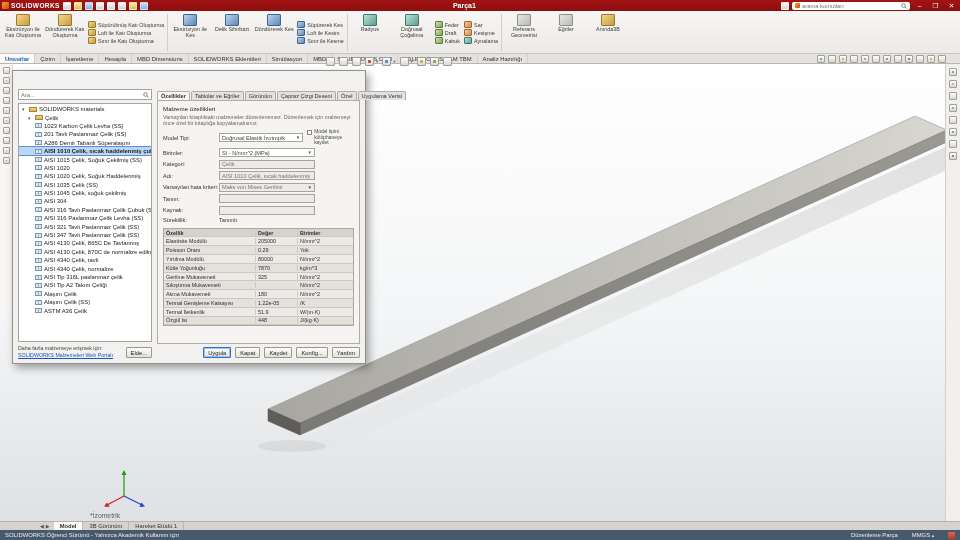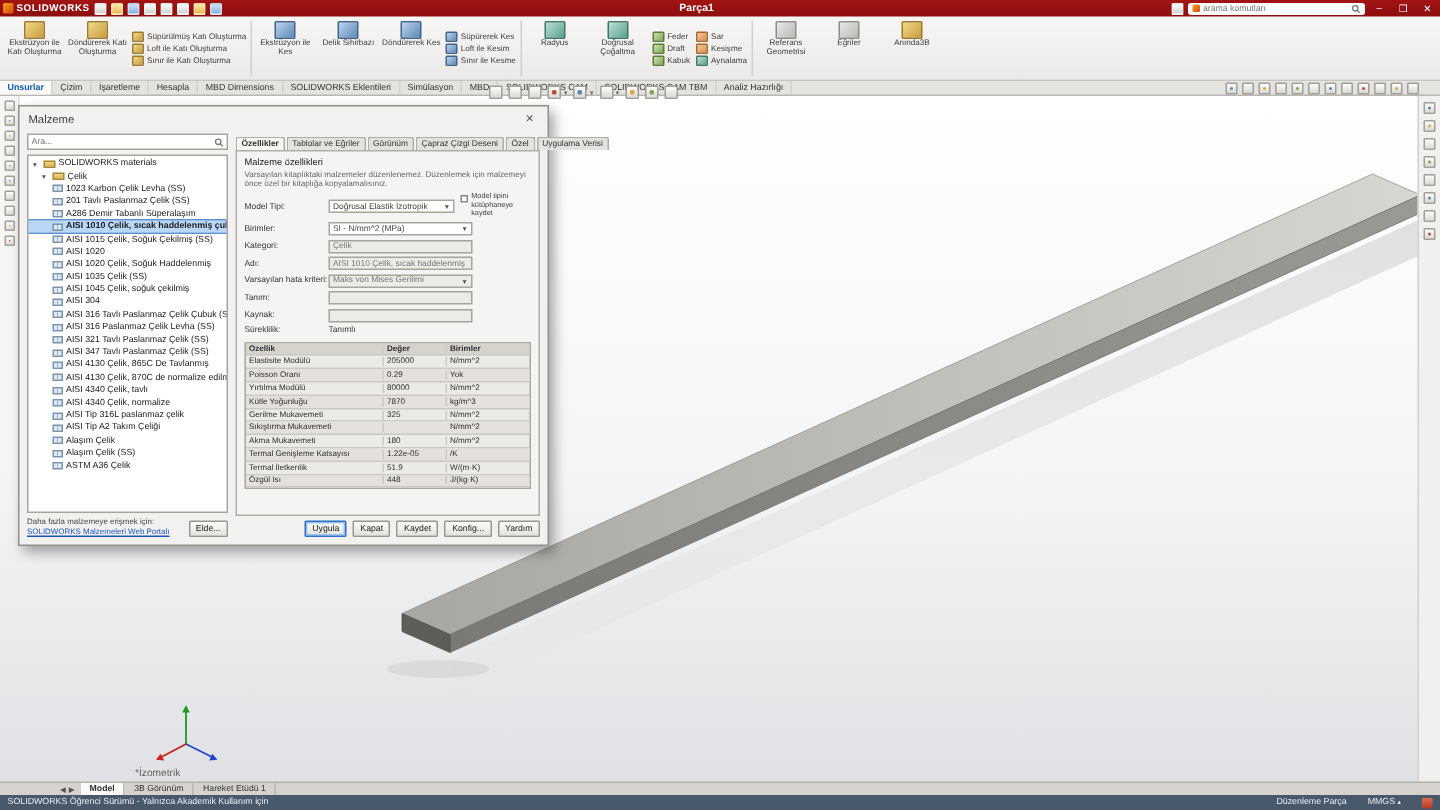--- a/index.html
+++ b/index.html
@@ -402,24 +402,20 @@
     <span class="gi"></span>
     <span class="gi green"></span>
     <span class="gi blue"></span>
     <span class="gi"></span>
     <span class="gi"></span>
     <span class="gi gold"></span>
     <span class="gi red"></span>
   </div>
 
   <div class="dialog">
-    <div class="dlg-title">
-      <span>Malzeme</span>
-      <span class="dlg-close">✕</span>
-    </div>
 
     <div class="dlg-left">
       <div class="dlg-search">
         <input placeholder="Ara..." style="">
         <svg width="6" height="6">
           <circle cx="2.5" cy="2.5" r="1.8" fill="none" stroke="#777" stroke-width="0.9"></circle>
           <line x1="3.8" y1="3.8" x2="5.5" y2="5.5" stroke="#777" stroke-width="0.9"></line>
         </svg>
       </div>
       <div class="tree">

